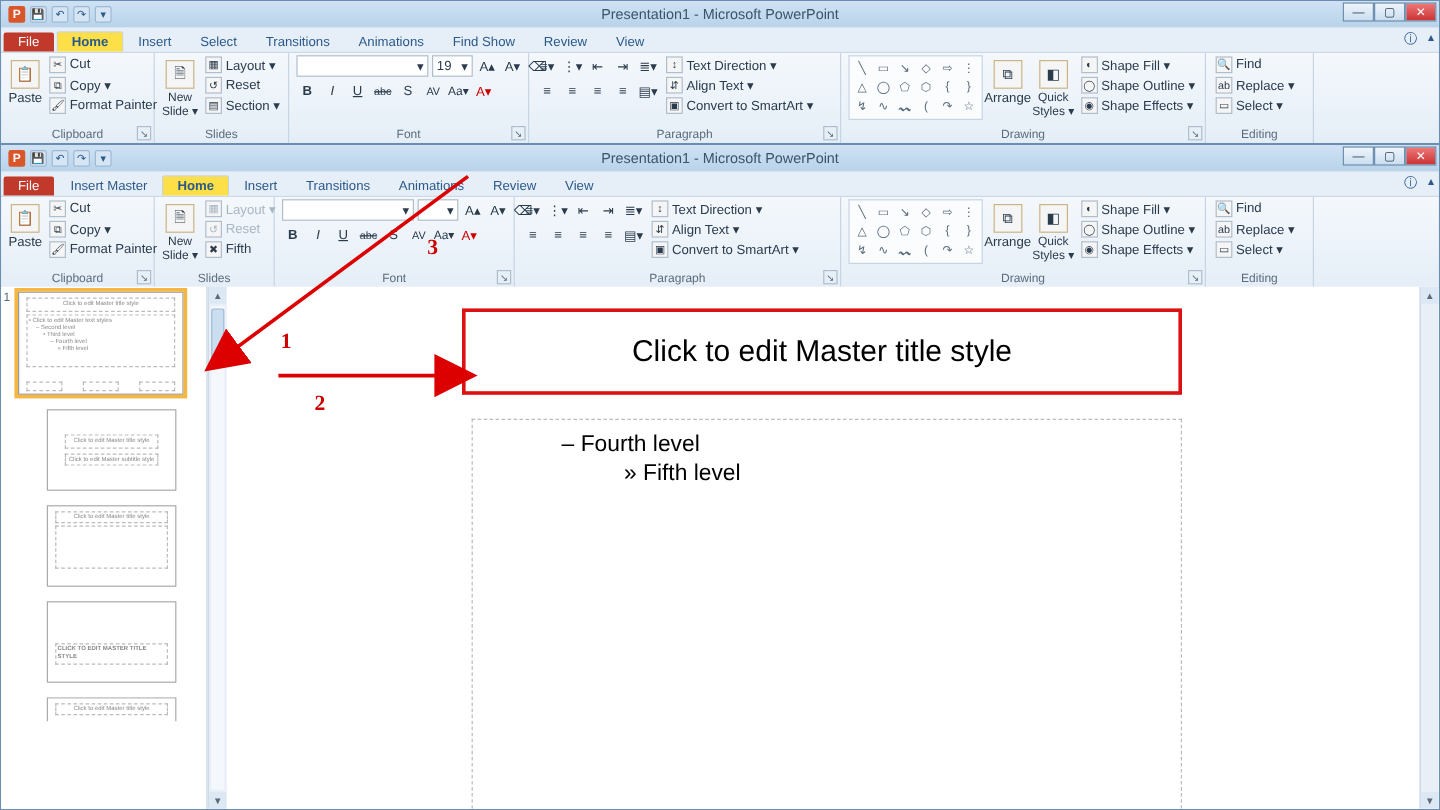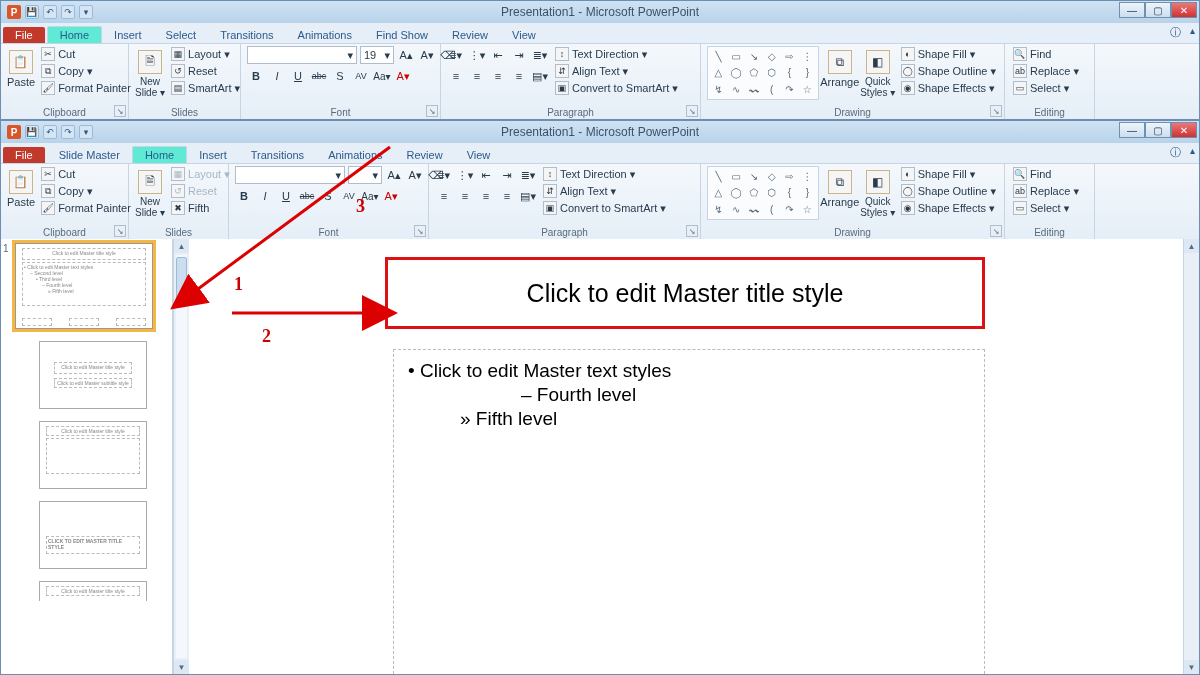--- a/index.html
+++ b/index.html
@@ -16,21 +16,21 @@
 .titlecenter { position: absolute; left: 50%; transform: translateX(-50%); font-size: 12px; color: #3b526b; }
 .winbtns { position: absolute; right: 2px; top: 1px; display: flex; gap: 0; }
 .winbtn { width: 26px; height: 16px; border: 1px solid #7090b0; background: linear-gradient(#eef5fb,#cadef0); font-size: 10px; display: flex; align-items:center;justify-content:center; }
 .winbtn.close { background: linear-gradient(#e77,#c33); color:#fff; }
 
 .tabstrip { height: 20px; background: #e6eef7; display: flex; align-items: flex-end; font-size: 11px; padding-left: 2px; position:relative; }
 .tab { padding: 2px 12px; color: #2b5a8a; cursor: default; }
 .tab.file { background: #1f5a9a; color: #fff; border-radius: 2px 2px 0 0; margin-right:2px; }
 .win2 .tab.file { background: #c0392b; }
 .win1 .tab.file { background: #c0392b; }
-.tab.active { background: #5eead4; border: 1px solid #c6d4e3; border-bottom: none; border-radius: 2px 2px 0 0; }
+.tab.active { background: #fde047; border: 1px solid #c6d4e3; border-bottom: none; border-radius: 2px 2px 0 0; font-weight: bold; }
 .helpicon { position:absolute; right:18px; top:2px; font-size:11px; color:#2b5a8a; }
 .caret { position:absolute; right:4px; top:2px; font-size:10px; color:#2b5a8a; }
 
 .ribbon { height: 76px; background: linear-gradient(#f4f8fc,#e5eef7); border-top: 1px solid #c6d4e3; display: flex; font-size: 11px; color: #2a3b4c; }
 .rgroup { border-right: 1px solid #c6d4e3; padding: 2px 6px 0 6px; display: flex; flex-direction: column; justify-content: space-between; position:relative; }
 .rlabel { text-align: center; font-size: 10px; color: #5a6b7c; padding-bottom: 1px; }
 .rbody { flex: 1; display: flex; align-items: flex-start; gap: 4px; }
 .bigbtn { width: 34px; height:56px; display:flex; flex-direction:column; align-items:center; justify-content:flex-start; gap:2px; padding-top:4px; }
 .icon24 { width:24px; height:24px; background:#f5f5f5; border:1px solid #c9b58a; display:flex;align-items:center;justify-content:center;font-size:12px; }
 .smallbtn { display:flex; align-items:center; gap:3px; padding:1px 2px; font-size:11px; white-space:nowrap; }
@@ -141,21 +141,21 @@
           <div class="smallbtn">
               <span class="smallicon">▦</span>
               <span>Layout ▾</span>
             </div>
           <div class="smallbtn">
               <span class="smallicon">↺</span>
               <span>Reset</span>
             </div>
           <div class="smallbtn">
               <span class="smallicon">▤</span>
-              <span>SmartArt ▾</span>
+              <span>Section ▾</span>
             </div>
         </div>
       </div>
       <div class="rlabel">Slides</div>
     </div>
 
     <div class="rgroup" style="width:200px">
       <div class="rbody">
           <div class="stack" style="gap:3px">
         <div class="fmtrow">
@@ -307,21 +307,21 @@
     </div>
     <div class="titlecenter">Presentation1 - Microsoft PowerPoint</div>
     <div class="winbtns">
       <div class="winbtn">—</div>
       <div class="winbtn">▢</div>
       <div class="winbtn close">✕</div>
     </div>
   </div>
   <div class="tabstrip">
     <div class="tab file">File</div>
-    <div class="tab">Slide Master</div>
+    <div class="tab">Insert Master</div>
     <div class="tab active">Home</div>
     <div class="tab">Insert</div>
     <div class="tab">Transitions</div>
     <div class="tab">Animations</div>
     <div class="tab">Review</div>
     <div class="tab">View</div>
     <span class="helpicon">ⓘ</span>
     <span class="caret">▴</span>
   </div>
   <div class="ribbon">
@@ -556,23 +556,22 @@
       <div class="track"></div>
       <div class="thumb2"></div>
       <div class="arr" style="bottom:0">▼</div>
     </div>
     <div class="editor">
       <div class="title-ph">
         <span>Click to edit Master title style</span>
       </div>
       <div class="body-ph">
         <ul>
-          <li>• <span>Click to edit Master text styles</span></li>
-          <li style="margin-left:113px">– <span>Fourth level</span></li>
-          <li style="margin-left:52px">» <span>Fifth level</span></li>
+          <li style="margin-left:60px">– <span>Fourth level</span></li>
+          <li style="margin-left:112px">» <span>Fifth level</span></li>
         </ul>
       </div>
       <div class="edscroll">
         <div class="arr" style="top:0">▲</div>
         <div class="arr" style="bottom:0">▼</div>
       </div>
     </div>
   </div>
 </div>
 

